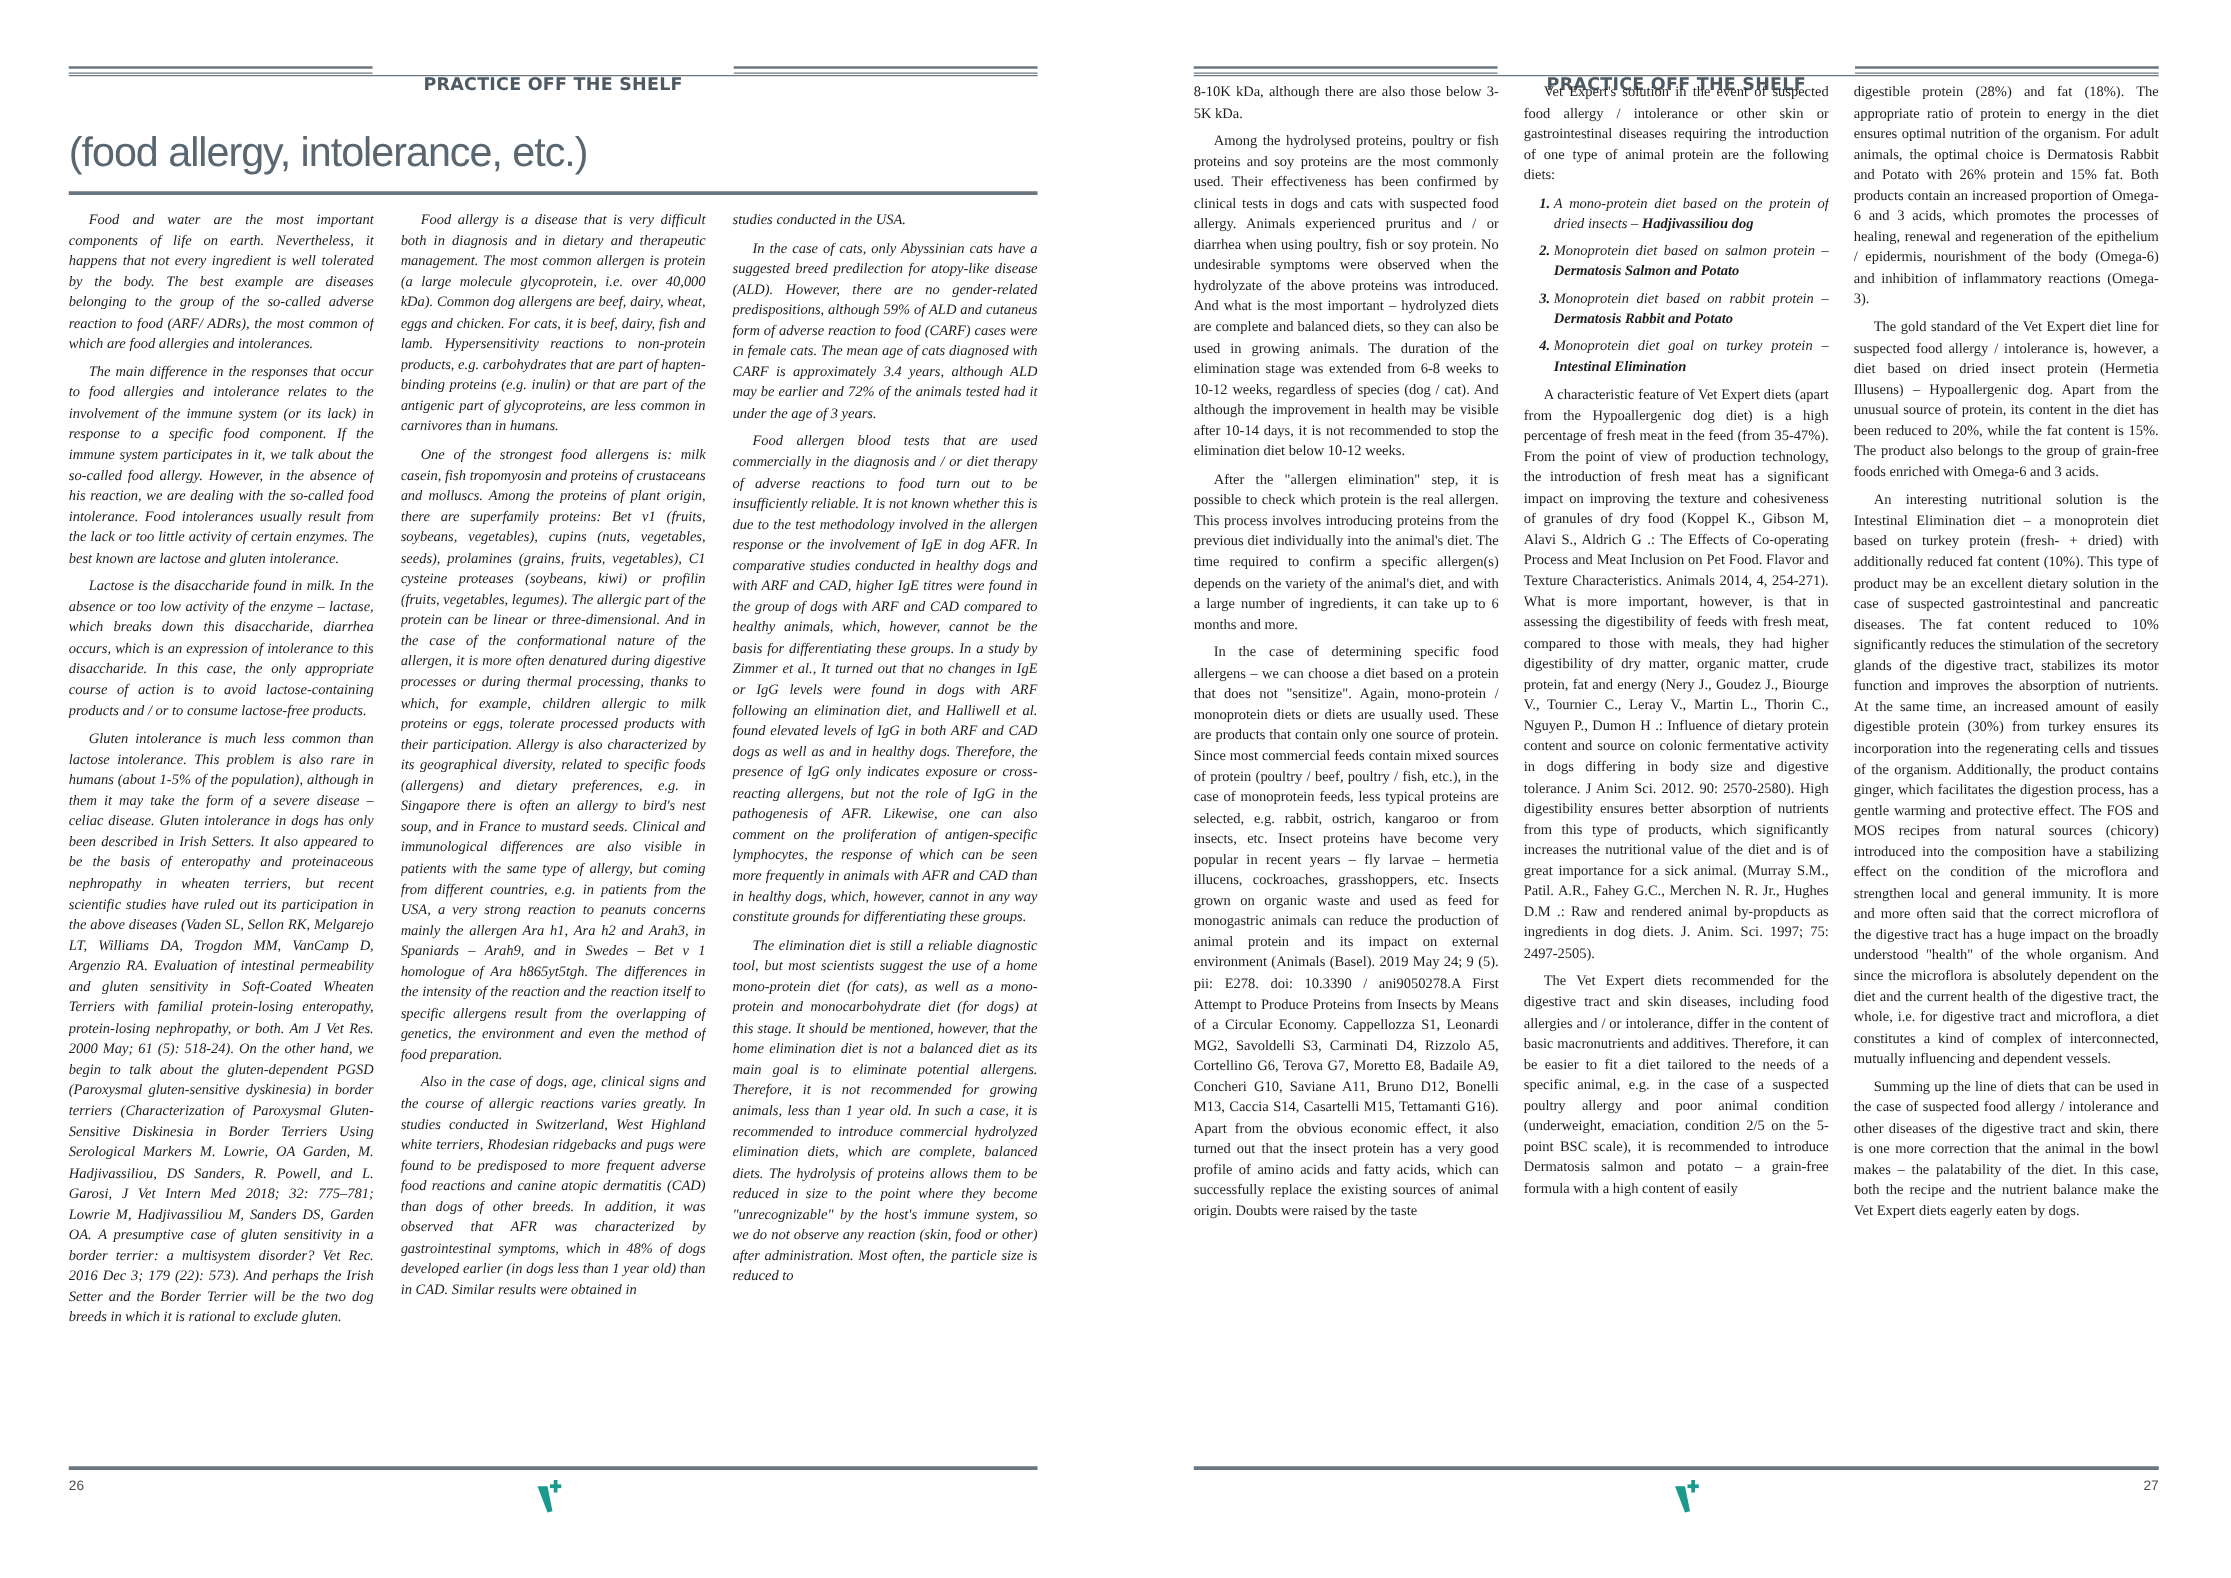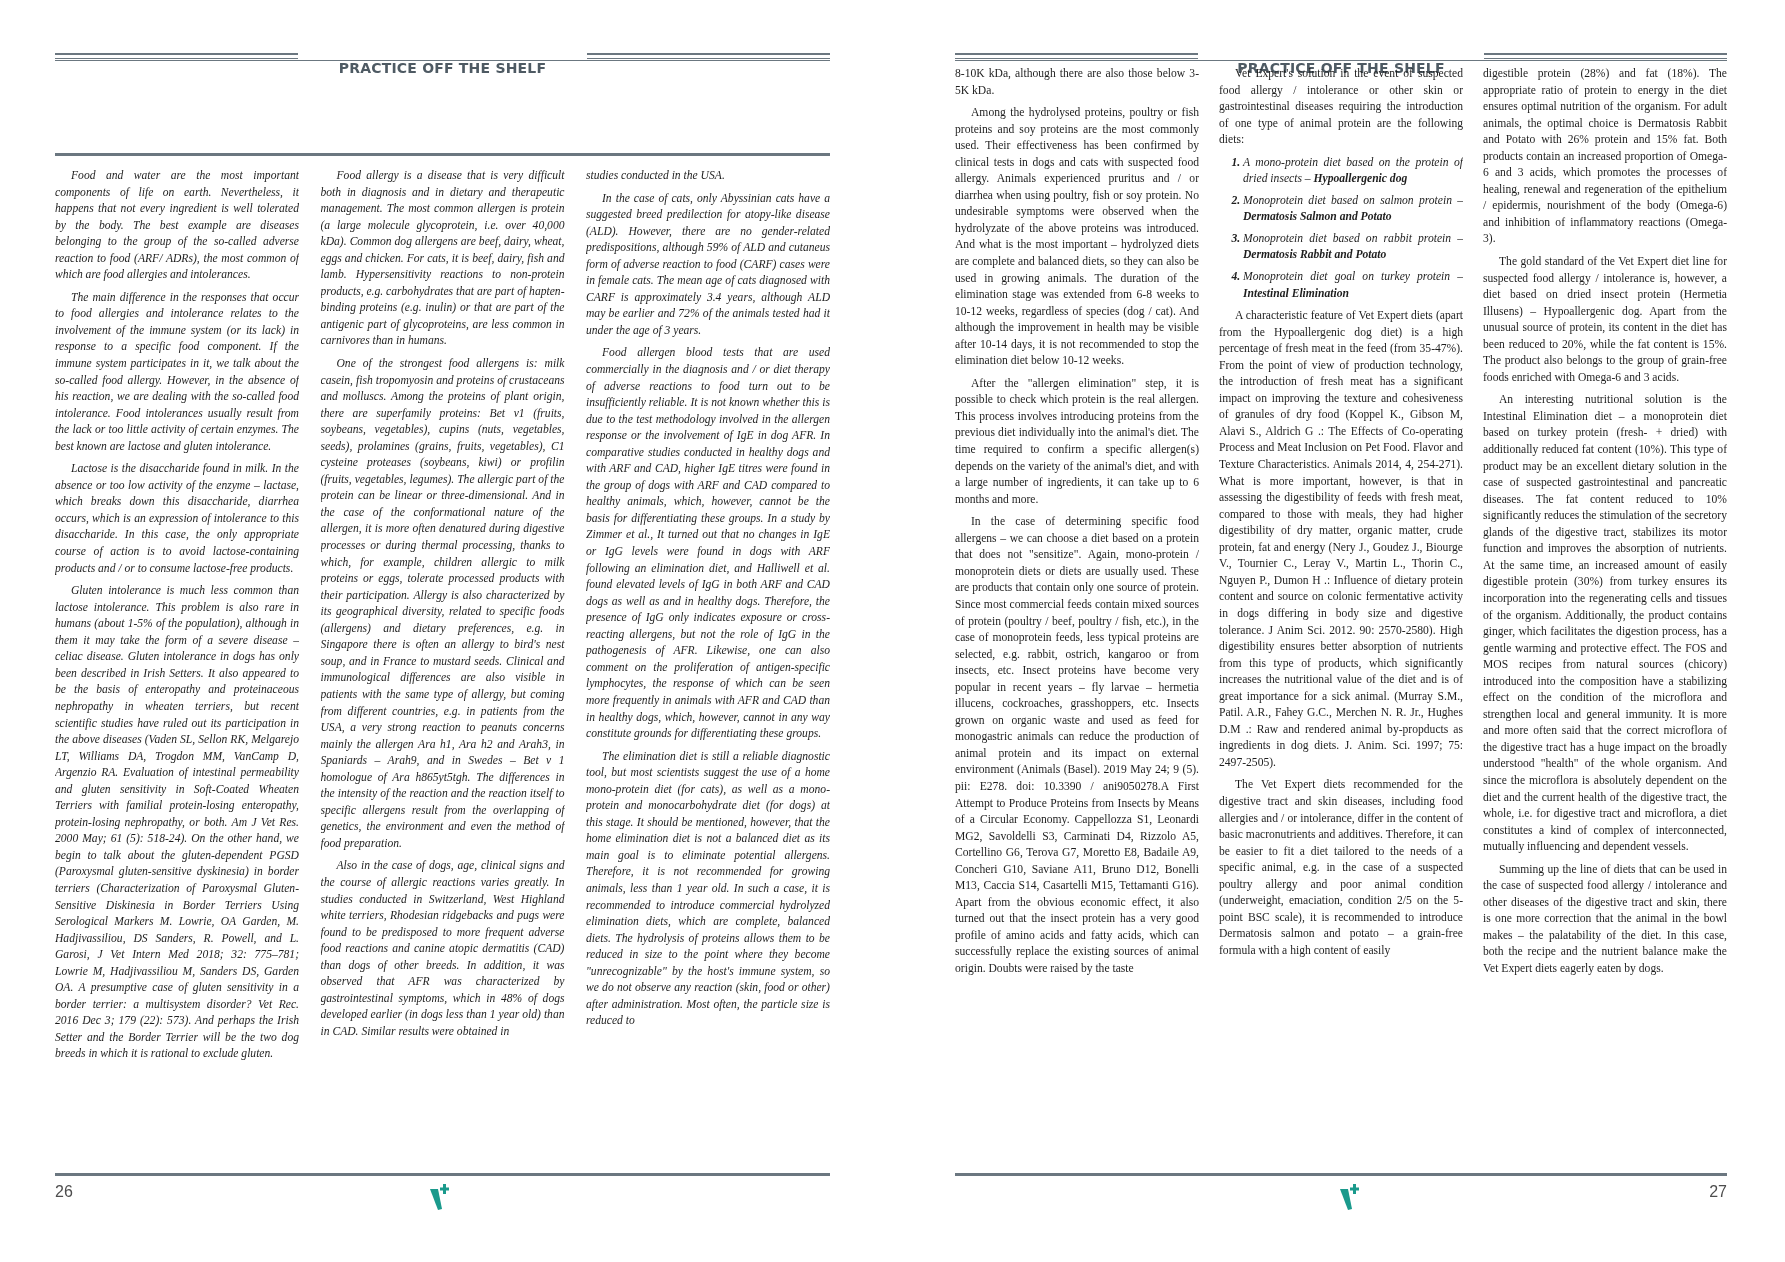--- a/index.html
+++ b/index.html
@@ -20,39 +20,40 @@
   .page.left .columns { top:168px; height:1000px;font-style:italic; }
   .page.right .columns { top:66px; height:1102px; }
   .col { width:244px; font-size:11.6px; line-height:16.55px; text-align:justify; hyphens:auto; overflow:hidden; }
   .col p { margin:0 0 6px 0; text-indent:16px; }
   .col p.noindent { text-indent:0; }
   .col ol { margin:4px 0 6px 0; padding-left:24px; }
   .col ol li { font-style:italic; margin-bottom:5px; }
   .col ol li::marker { font-weight:bold; font-style:italic; }
   .col ol li b { font-weight:bold; }
   .foot-rule { position:absolute; left:0; right:0; top:1173px; border-top:3px solid #6b7780; }
-  .page-num { position:absolute; top:1183px; font-family:"Liberation Sans", sans-serif; font-size:16px; color:#4d4d4d; }
+  .page-num { position:absolute; top:1183px; font-family:"Liberation Sans", sans-serif; font-size:11px; color:#4d4d4d; }
   .page.left .page-num { left:0; }
   .page.right .page-num { right:0; }
   .logo { position:absolute; top:1183px; width:24px; height:28px; }
   .page.left .logo { left:373px; }
   .page.right .logo { left:383px; }
 </style>
 </head>
 <body>
 
 <div class="page left">
   <div class="running-head">
     <div class="rule l"></div>
     <div class="rule r"></div>
     <div class="full"></div>
     <div class="label">PRACTICE OFF THE SHELF</div>
   </div>
   <h1 class="title">
     <br>
+    <span>(food allergy, intolerance, etc.)</span>
   </h1>
   <div class="title-rule"></div>
   <div class="columns">
     <div class="col">
         <p>Food and water are the most important components of life on earth. Nevertheless, it happens that not every ingredient is well tolerated by the body. The best example are diseases belonging to the group of the so-called adverse reaction to food (ARF/ ADRs), the most common of which are food allergies and intolerances.</p>
         <p>The main difference in the responses that occur to food allergies and intolerance relates to the involvement of the immune system (or its lack) in response to a specific food component. If the immune system participates in it, we talk about the so-called food allergy. However, in the absence of his reaction, we are dealing with the so-called food intolerance. Food intolerances usually result from the lack or too little activity of certain enzymes. The best known are lactose and gluten intolerance.</p>
         <p>Lactose is the disaccharide found in milk. In the absence or too low activity of the enzyme – lactase, which breaks down this disaccharide, diarrhea occurs, which is an expression of intolerance to this disaccharide. In this case, the only appropriate course of action is to avoid lactose-containing products and / or to consume lactose-free products.</p>
         <p>Gluten intolerance is much less common than lactose intolerance. This problem is also rare in humans (about 1-5% of the population), although in them it may take the form of a severe disease – celiac disease. Gluten intolerance in dogs has only been described in Irish Setters. It also appeared to be the basis of enteropathy and proteinaceous nephropathy in wheaten terriers, but recent scientific studies have ruled out its participation in the above diseases (Vaden SL, Sellon RK, Melgarejo LT, Williams DA, Trogdon MM, VanCamp D, Argenzio RA. Evaluation of intestinal permeability and gluten sensitivity in Soft-Coated Wheaten Terriers with familial protein-losing enteropathy, protein-losing nephropathy, or both. Am J Vet Res. 2000 May; 61 (5): 518-24). On the other hand, we begin to talk about the gluten-dependent PGSD (Paroxysmal gluten-sensitive dyskinesia) in border terriers (Characterization of Paroxysmal Gluten-Sensitive Diskinesia in Border Terriers Using Serological Markers M. Lowrie, OA Garden, M. Hadjivassiliou, DS Sanders, R. Powell, and L. Garosi, J Vet Intern Med 2018; 32: 775–781; Lowrie M, Hadjivassiliou M, Sanders DS, Garden OA. A presumptive case of gluten sensitivity in a border terrier: a multisystem disorder? Vet Rec. 2016 Dec 3; 179 (22): 573). And perhaps the Irish Setter and the Border Terrier will be the two dog breeds in which it is rational to exclude gluten.</p>
       </div>
     <div class="col">
@@ -88,21 +89,21 @@
         <p class="noindent">8-10K kDa, although there are also those below 3-5K kDa.</p>
         <p>Among the hydrolysed proteins, poultry or fish proteins and soy proteins are the most commonly used. Their effectiveness has been confirmed by clinical tests in dogs and cats with suspected food allergy. Animals experienced pruritus and / or diarrhea when using poultry, fish or soy protein. No undesirable symptoms were observed when the hydrolyzate of the above proteins was introduced. And what is the most important – hydrolyzed diets are complete and balanced diets, so they can also be used in growing animals. The duration of the elimination stage was extended from 6-8 weeks to 10-12 weeks, regardless of species (dog / cat). And although the improvement in health may be visible after 10-14 days, it is not recommended to stop the elimination diet below 10-12 weeks.</p>
         <p>After the "allergen elimination" step, it is possible to check which protein is the real allergen. This process involves introducing proteins from the previous diet individually into the animal's diet. The time required to confirm a specific allergen(s) depends on the variety of the animal's diet, and with a large number of ingredients, it can take up to 6 months and more.</p>
         <p>In the case of determining specific food allergens – we can choose a diet based on a protein that does not "sensitize". Again, mono-protein / monoprotein diets or diets are usually used. These are products that contain only one source of protein. Since most commercial feeds contain mixed sources of protein (poultry / beef, poultry / fish, etc.), in the case of monoprotein feeds, less typical proteins are selected, e.g. rabbit, ostrich, kangaroo or from insects, etc. Insect proteins have become very popular in recent years – fly larvae – hermetia illucens, cockroaches, grasshoppers, etc. Insects grown on organic waste and used as feed for monogastric animals can reduce the production of animal protein and its impact on external environment (Animals (Basel). 2019 May 24; 9 (5). pii: E278. doi: 10.3390 / ani9050278.A First Attempt to Produce Proteins from Insects by Means of a Circular Economy. Cappellozza S1, Leonardi MG2, Savoldelli S3, Carminati D4, Rizzolo A5, Cortellino G6, Terova G7, Moretto E8, Badaile A9, Concheri G10, Saviane A11, Bruno D12, Bonelli M13, Caccia S14, Casartelli M15, Tettamanti G16). Apart from the obvious economic effect, it also turned out that the insect protein has a very good profile of amino acids and fatty acids, which can successfully replace the existing sources of animal origin. Doubts were raised by the taste</p>
       </div>
     <div class="col">
       <div>
           <p>Vet Expert's solution in the event of suspected food allergy / intolerance or other skin or gastrointestinal diseases requiring the introduction of one type of animal protein are the following diets:</p>
         </div>
       <ol>
-          <li><span>A mono-protein diet based on the protein of dried insects – </span><b>Hypoallergenic dog</b></li>
+          <li><span>A mono-protein diet based on the protein of dried insects – </span><b>Hadjivassiliou dog</b></li>
           <li><span>Monoprotein diet based on salmon protein – </span><b>Dermatosis Salmon and Potato</b></li>
           <li><span>Monoprotein diet based on rabbit protein – </span><b>Dermatosis Rabbit and Potato</b></li>
           <li><span>Monoprotein diet goal on turkey protein – </span><b>Intestinal Elimination</b></li>
         </ol>
       <div>
           <p>A characteristic feature of Vet Expert diets (apart from the Hypoallergenic dog diet) is a high percentage of fresh meat in the feed (from 35-47%). From the point of view of production technology, the introduction of fresh meat has a significant impact on improving the texture and cohesiveness of granules of dry food (Koppel K., Gibson M, Alavi S., Aldrich G .: The Effects of Co-operating Process and Meat Inclusion on Pet Food. Flavor and Texture Characteristics. Animals 2014, 4, 254-271). What is more important, however, is that in assessing the digestibility of feeds with fresh meat, compared to those with meals, they had higher digestibility of dry matter, organic matter, crude protein, fat and energy (Nery J., Goudez J., Biourge V., Tournier C., Leray V., Martin L., Thorin C., Nguyen P., Dumon H .: Influence of dietary protein content and source on colonic fermentative activity in dogs differing in body size and digestive tolerance. J Anim Sci. 2012. 90: 2570-2580). High digestibility ensures better absorption of nutrients from this type of products, which significantly increases the nutritional value of the diet and is of great importance for a sick animal. (Murray S.M., Patil. A.R., Fahey G.C., Merchen N. R. Jr., Hughes D.M .: Raw and rendered animal by-propducts as ingredients in dog diets. J. Anim. Sci. 1997; 75: 2497-2505).</p>
           <p>The Vet Expert diets recommended for the digestive tract and skin diseases, including food allergies and / or intolerance, differ in the content of basic macronutrients and additives. Therefore, it can be easier to fit a diet tailored to the needs of a specific animal, e.g. in the case of a suspected poultry allergy and poor animal condition (underweight, emaciation, condition 2/5 on the 5-point BSC scale), it is recommended to introduce Dermatosis salmon and potato – a grain-free formula with a high content of easily</p>
         </div>
     </div>
     <div class="col">

